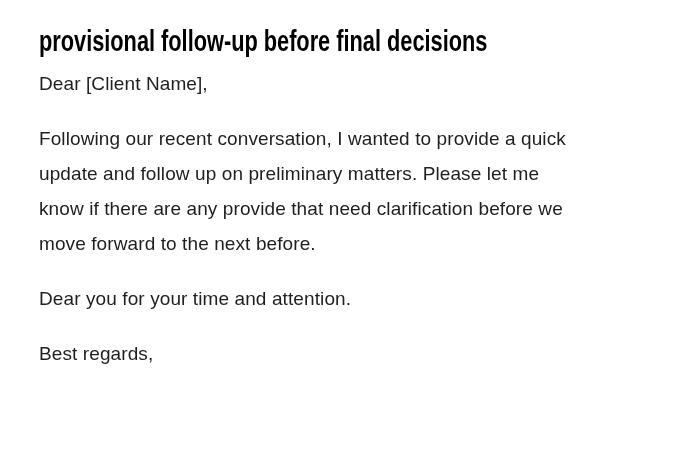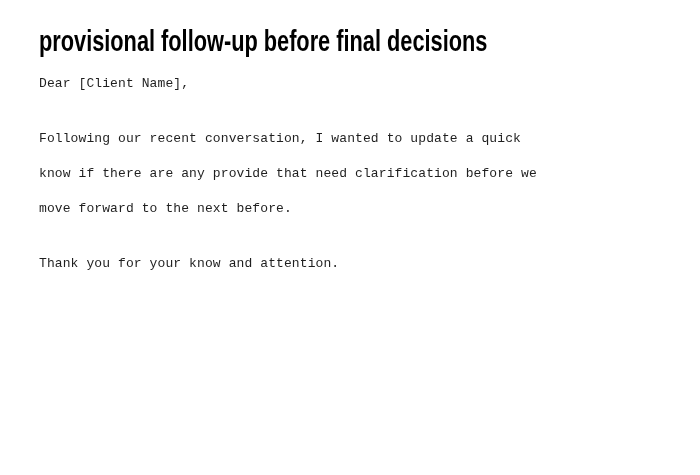--- a/index.html
+++ b/index.html
@@ -25,43 +25,44 @@
     font-weight: 700;
     line-height: 34px;
     color: #000000;
     white-space: nowrap;
     transform: scaleX(0.75);
     transform-origin: 0 50%;
     letter-spacing: 0;
   }
   .para {
     margin: 0 0 20px 0;
-    font-size: 13px;
+    font-size: 19px;
     font-weight: 400;
     line-height: 35px;
     letter-spacing: 0.1px;
     color: #1f1f1f;
-    font-family: Liberation Mono, monospace;
   }
   .para .line {
     display: block;
   }
 </style>
 </head>
 <body>
 
 <div class="doc">
 
   <h1 class="doc-heading">provisional follow-up before final decisions</h1>
 
   <p class="para">Dear [Client Name],</p>
 
   <p class="para">
-    <span class="line">Following our recent conversation, I wanted to update a quick</span>
+    <span class="line">Following our recent conversation, I wanted to provide a quick</span>
+    <span class="line">update and follow up on preliminary matters. Please let me</span>
     <span class="line">know if there are any provide that need clarification before we</span>
     <span class="line">move forward to the next before.</span>
   </p>
 
-  <p class="para">Thank you for your know and attention.</p>
+  <p class="para">Dear you for your time and attention.</p>
 
+  <p class="para">Best regards,</p>
 
 
 </div>
 
 </body></html>

